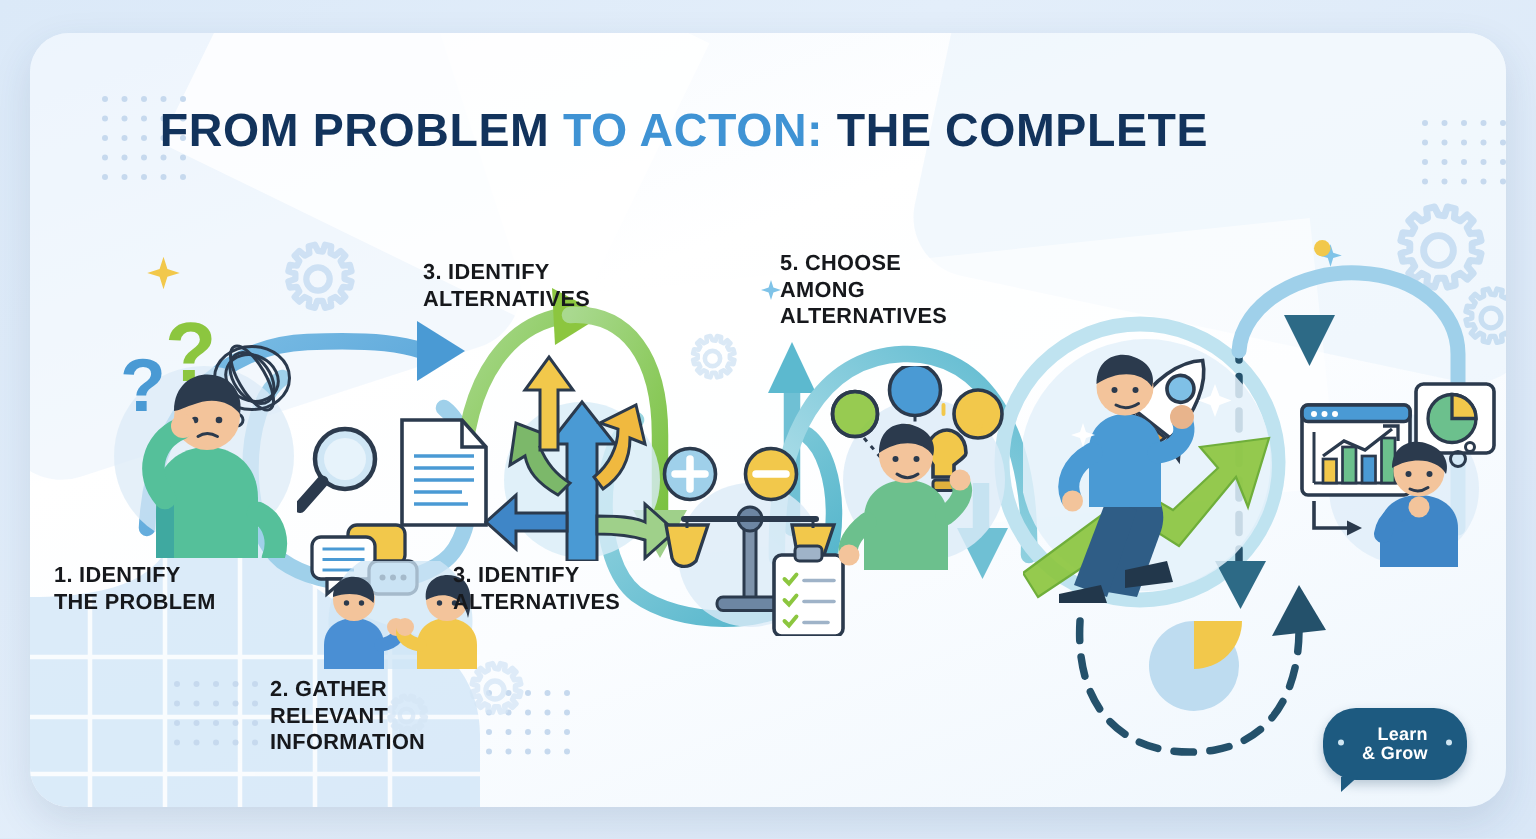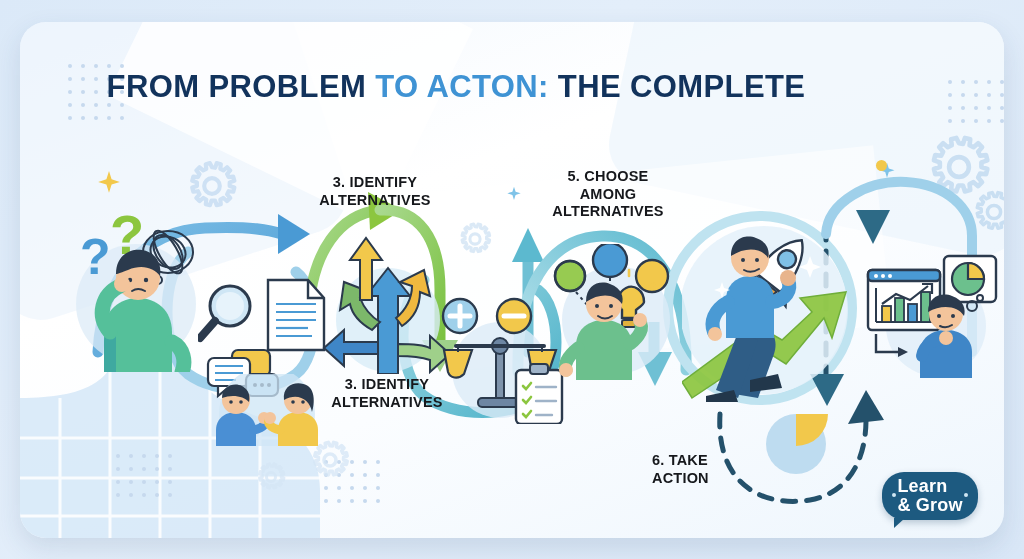--- a/index.html
+++ b/index.html
@@ -63,43 +63,43 @@
     position: absolute;
     color: #16181c;
     font-weight: 800;
     font-size: 14.5px;
     line-height: 1.22;
     letter-spacing: .2px;
     text-transform: uppercase;
     white-space: pre-line;
     font-family: "Liberation Sans", sans-serif;
   }
-  .lbl.c { text-align: center; }
+  .lbl.c { text-align: left; }
   .lbl.r { text-align: right; }
   .lbl.l { text-align: left; }
 
   #lbl1 { left: 16px;  top: 354px; width: 168px; }
   #lbl2 { left: 160px; top: 430px; width: 176px; }
   #lbl3t{ left: 262px; top: 152px; width: 186px; }
   #lbl3b{ left: 282px; top: 354px; width: 170px; }
   #lbl4 { left: 400px; top: 430px; width: 170px; }
   #lbl5 { left: 500px; top: 146px; width: 176px; }
   #lbl6 { left: 632px; top: 430px; width: 130px; }
   #lbl7 { left: 800px; top: 362px; width: 184px; }
 
   
   #badge {
     position: absolute; left: 862px; top: 450px;
     width: 96px; height: 48px;
     background: #1d5a80;
     border-radius: 22px;
     color: #ffffff;
-    font-weight: 800; font-size: 18px; line-height: 1.08;
+    font-weight: 800; font-size: 12px; line-height: 1.08;
     display: flex; align-items: center; justify-content: center;
-    text-align: left; letter-spacing: .2px;
+    text-align: right; letter-spacing: .2px;
     white-space: pre-line;
     box-shadow: 0 3px 7px rgba(20,60,90,.25);
   }
   #badge::after {
     content: ""; position: absolute; left: 12px; bottom: -8px;
     border-left: 11px solid #1d5a80;
     border-bottom: 10px solid transparent;
     border-top: 0;
   }
   #badge .dot { position:absolute; width:4px;height:4px;border-radius:50%;background:#cfe6f2; }
@@ -553,29 +553,32 @@
       <path d="M60 108 C62 96 74 90 82 92" fill="none" stroke="#3f86c7" stroke-width="12" stroke-linecap="round"></path>
       <circle cx="84" cy="90" r="7" fill="#f3c49b"></circle>
       <circle cx="110" cy="58" r="5" fill="none" stroke="#2b3a4d" stroke-width="2"></circle>
       <circle cx="118" cy="50" r="3" fill="none" stroke="#2b3a4d" stroke-width="2"></circle>
     </svg>
 
     <div id="title">
       <div><span>From Problem </span><span class="accent">to Acton:</span><span> The Complete</span></div>
     </div>
 
+    <div class="lbl c" id="lbl1">1. Identify
+the Problem</div>
+    <div class="lbl c" id="lbl2">2. Gather
+Relevant
+Information</div>
     <div class="lbl c" id="lbl3t">3. Identify
 Alternatives</div>
     <div class="lbl c" id="lbl3b">3. Identify
 Alternatives</div>
     <div class="lbl c" id="lbl5">5. Choose
 Among
 Alternatives</div>
-    <div class="lbl l" id="lbl6">6. Take
-Action</div>
 
     <div id="badge">
       <span class="dot" style="left:10px;top:21px;"></span>
       <span class="dot" style="right:10px;top:21px;"></span>
       <span>Learn
 &amp; Grow</span>
     </div>
 
   </div>
 </div>

